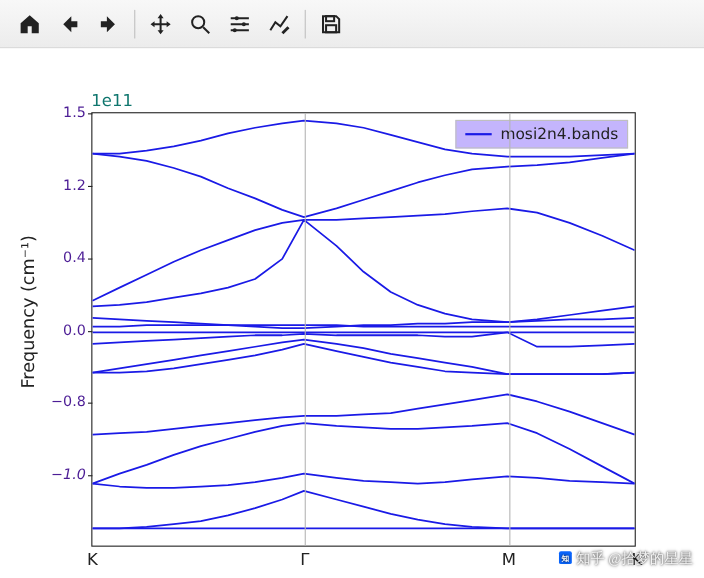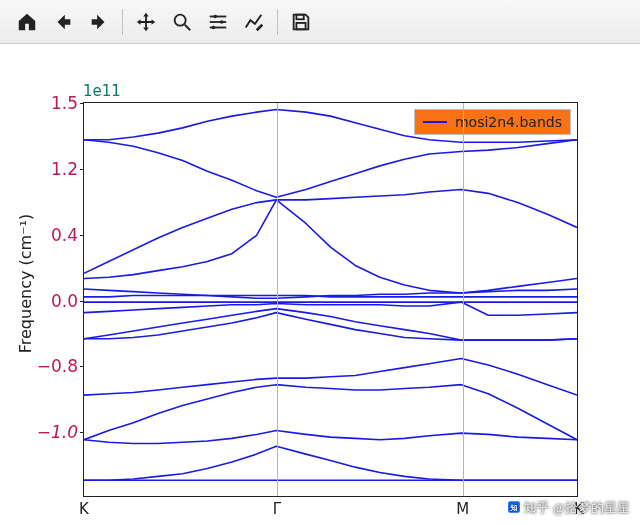--- a/index.html
+++ b/index.html
@@ -58,22 +58,22 @@
     position: absolute;
     top: 0; bottom: 0;
     width: 0;
     border-left: 1px solid #b5b5b5;
   }
   .ytick-label {
     position: absolute;
     right: 100%;
     margin-right: 6px;
     transform: translateY(-50%);
-    font-size: 17px;
-    color: #be185d;
+    font-size: 13px;
+    color: #4c1d95;
     white-space: nowrap;
   }
   .ytick-mark {
     position: absolute;
     left: -4px;
     width: 4px; height: 1px;
     background: #222;
   }
   .xtick-label {
     position: absolute;
@@ -92,21 +92,21 @@
     white-space: nowrap;
   }
   .offset-text {
     position: absolute;
     font-size: 15px;
     color: #0f766e;
   }
   .legend {
     position: absolute;
     border: 1px solid #bfbfbf;
-    background: #f97316;
+    background: #c4b5fd;
     padding: 4px 8px;
     font-size: 14px;
     color: #222;
     display: flex;
     align-items: center;
   }
   .legend-line {
     width: 24px; height: 0;
     border-top: 2px solid #1a1ae6;
     margin-right: 8px;

